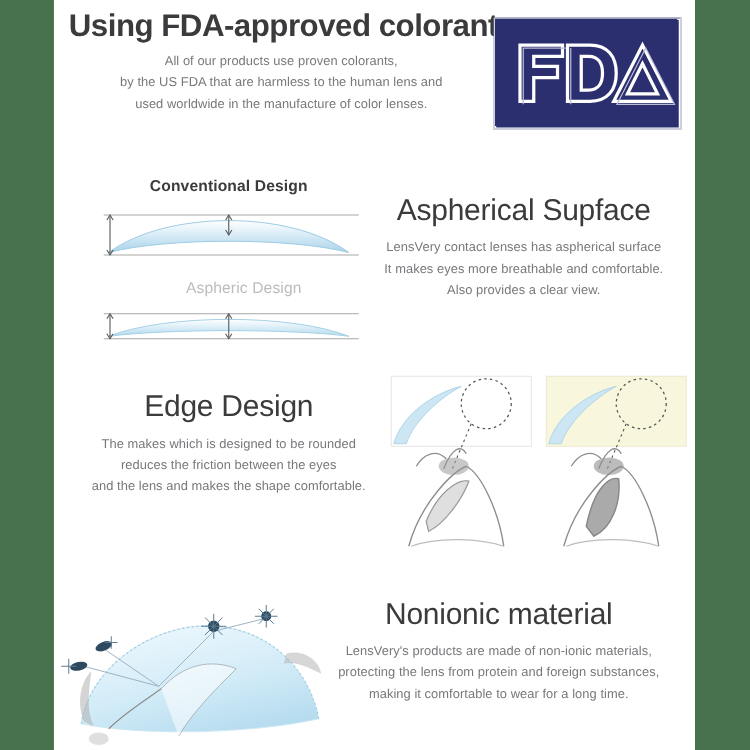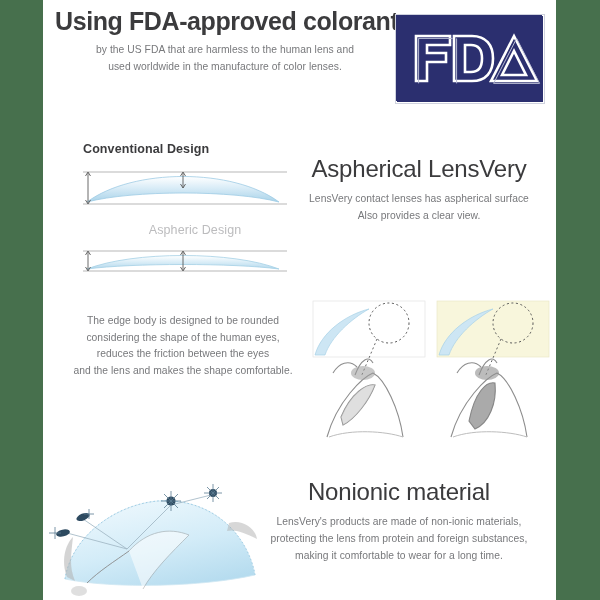--- a/index.html
+++ b/index.html
@@ -102,21 +102,21 @@
     left: 0; top: 128px;
     width: 513px; height: 165px;
   }
   #conv-label {
     position: absolute;
     left: 40px; top: 14px;
     width: 200px;
     color: #3b3b3d;
     font-size: 12.5px;
     font-weight: 700;
-    text-align: left;
+    text-align: center;
     letter-spacing: 0.1px;
   }
   #asph-label {
     position: absolute;
     left: 52px; top: 95px;
     width: 200px;
     color: #bcbcbe;
     font-size: 12.5px;
     font-weight: 400;
     text-align: center;
@@ -186,20 +186,21 @@
   <div class="bar left"></div>
   <div class="bar right"></div>
 
   <div id="canvas">
 
     <section id="sec-fda">
 
       <div id="fda-text-block">
         <div class="h1" id="fda-title">Using FDA-approved colorants</div>
         <div class="body-text" id="fda-para">
+          <div>All of our products use proven colorants,</div>
           <div>by the US FDA that are harmless to the human lens and</div>
           <div>used worldwide in the manufacture of color lenses.</div>
         </div>
       </div>
 
       <div id="fda-logo">
         <svg width="146" height="86" viewBox="0 0 146 86" aria-hidden="true">
           <rect x="0" y="0" width="146" height="86" fill="#2b2f6f"></rect>
           <g fill="none" stroke="#ffffff" stroke-width="2.6" stroke-linejoin="miter">
 
@@ -266,34 +267,35 @@
             <path d="M12.5 14 L15 10 L17.5 14" fill="none"></path>
             <path d="M12.5 26 L15 30 L17.5 26" fill="none"></path>
             <line x1="110" y1="11" x2="110" y2="29"></line>
             <path d="M107.5 14 L110 10 L112.5 14" fill="none"></path>
             <path d="M107.5 26 L110 30 L112.5 26" fill="none"></path>
           </g>
         </svg>
       </div>
 
       <div id="aspherical-text-block">
-        <div class="h2" id="aspherical-title">Aspherical LensVery</div>
+        <div class="h2" id="aspherical-title">Aspherical Supface</div>
         <div class="body-text">
           <div>LensVery contact lenses has aspherical surface</div>
+          <div>It makes eyes more breathable and comfortable.</div>
           <div>Also provides a clear view.</div>
         </div>
       </div>
     </section>
 
     <section id="sec-edge">
 
       <div id="edge-text-block">
+        <div class="h2" id="edge-title">Edge Design</div>
         <div class="body-text">
-          <div>The edge body is designed to be rounded</div>
-          <div>considering the shape of the human eyes,</div>
+          <div>The makes which is designed to be rounded</div>
           <div>reduces the friction between the eyes</div>
           <div>and the lens and makes the shape comfortable.</div>
         </div>
       </div>
 
       <div id="edge-figures">
 
         <div class="edge-fig fig-left">
           <svg width="118" height="152" viewBox="0 0 118 152" aria-hidden="true">
             <rect x="2" y="4" width="112" height="56" fill="#ffffff" stroke="#e3e3e3" stroke-width="0.7"></rect>

